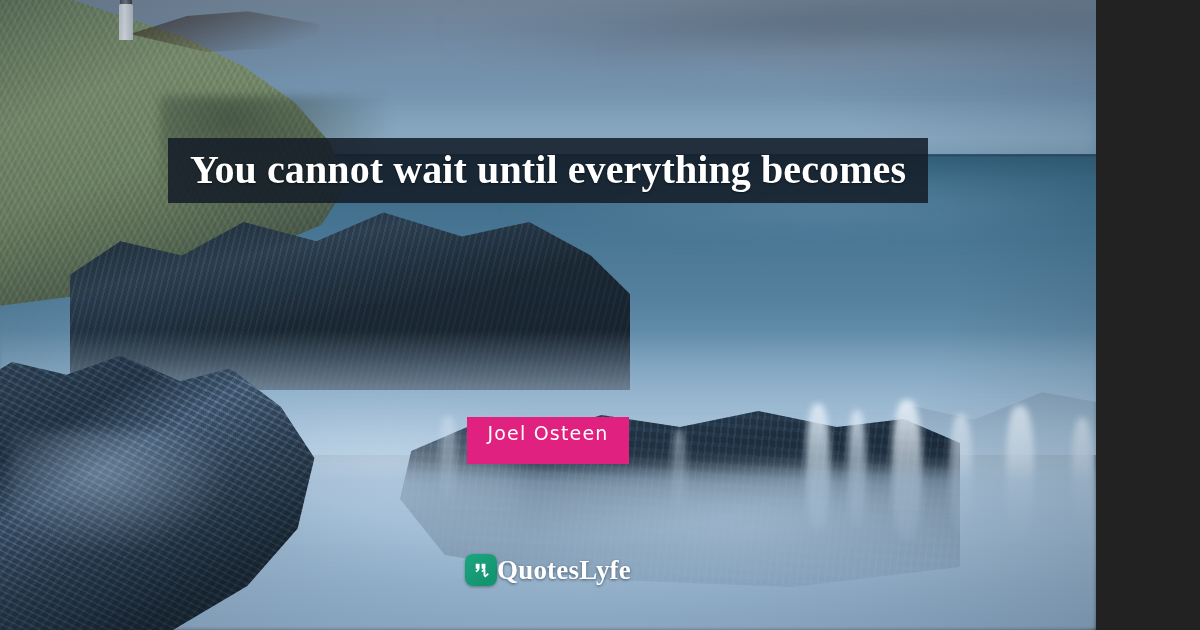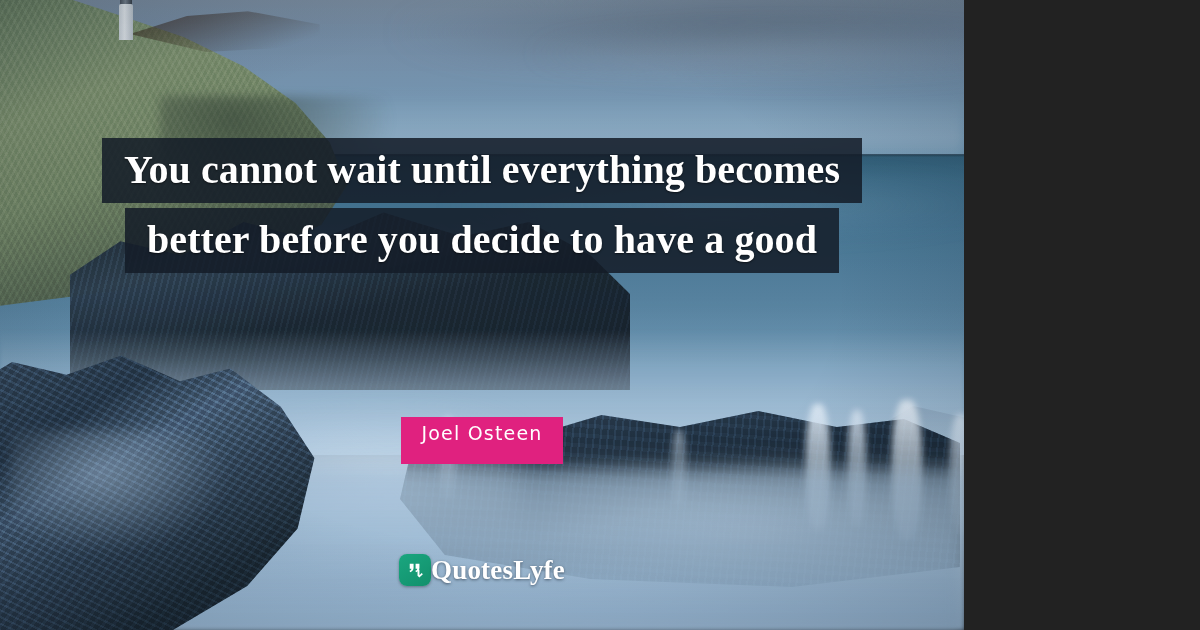--- a/index.html
+++ b/index.html
@@ -1,21 +1,21 @@
 <!DOCTYPE html>
 <html><head>
 <meta charset="utf-8">
 <title>QuotesLyfe Quote Card</title>
 <style>
   * { margin:0; padding:0; box-sizing:border-box; }
   html,body { background:#222; }
 
   .card{
     position:relative;
-    width:964px; height:630px;
+    width:1096px; height:630px;
     overflow:hidden;
     font-family:"Liberation Serif", serif;
     user-select:none;
   }
 
   
   .photo{ position:absolute; inset:0; overflow:hidden; }
 
   
   .sky{
@@ -368,21 +368,20 @@
     <div class="rock rock-left-hi"></div>
 
     <div class="grade"></div>
     <div class="vignette"></div>
   </div>
 
   <div class="content">
 
     <div class="quote-block">
       <span class="q-line">You cannot wait until everything becomes</span>
-      <span class="q-line">better before you decide to have a good</span>
     </div>
 
     <div class="author">
       <span class="author-badge">Joel Osteen</span>
     </div>
 
     <div class="brand">
       <span class="brand-mark">
         <svg width="21" height="21" viewBox="0 0 24 24" aria-hidden="true">
           <path d="M5.4 4.2h4.4v4.6c0 2.6-1.4 4.4-3.9 5.2l-.8-1.6c1.4-.5 2.1-1.4 2.2-2.5H5.4V4.2z" fill="#ffffff"></path>

